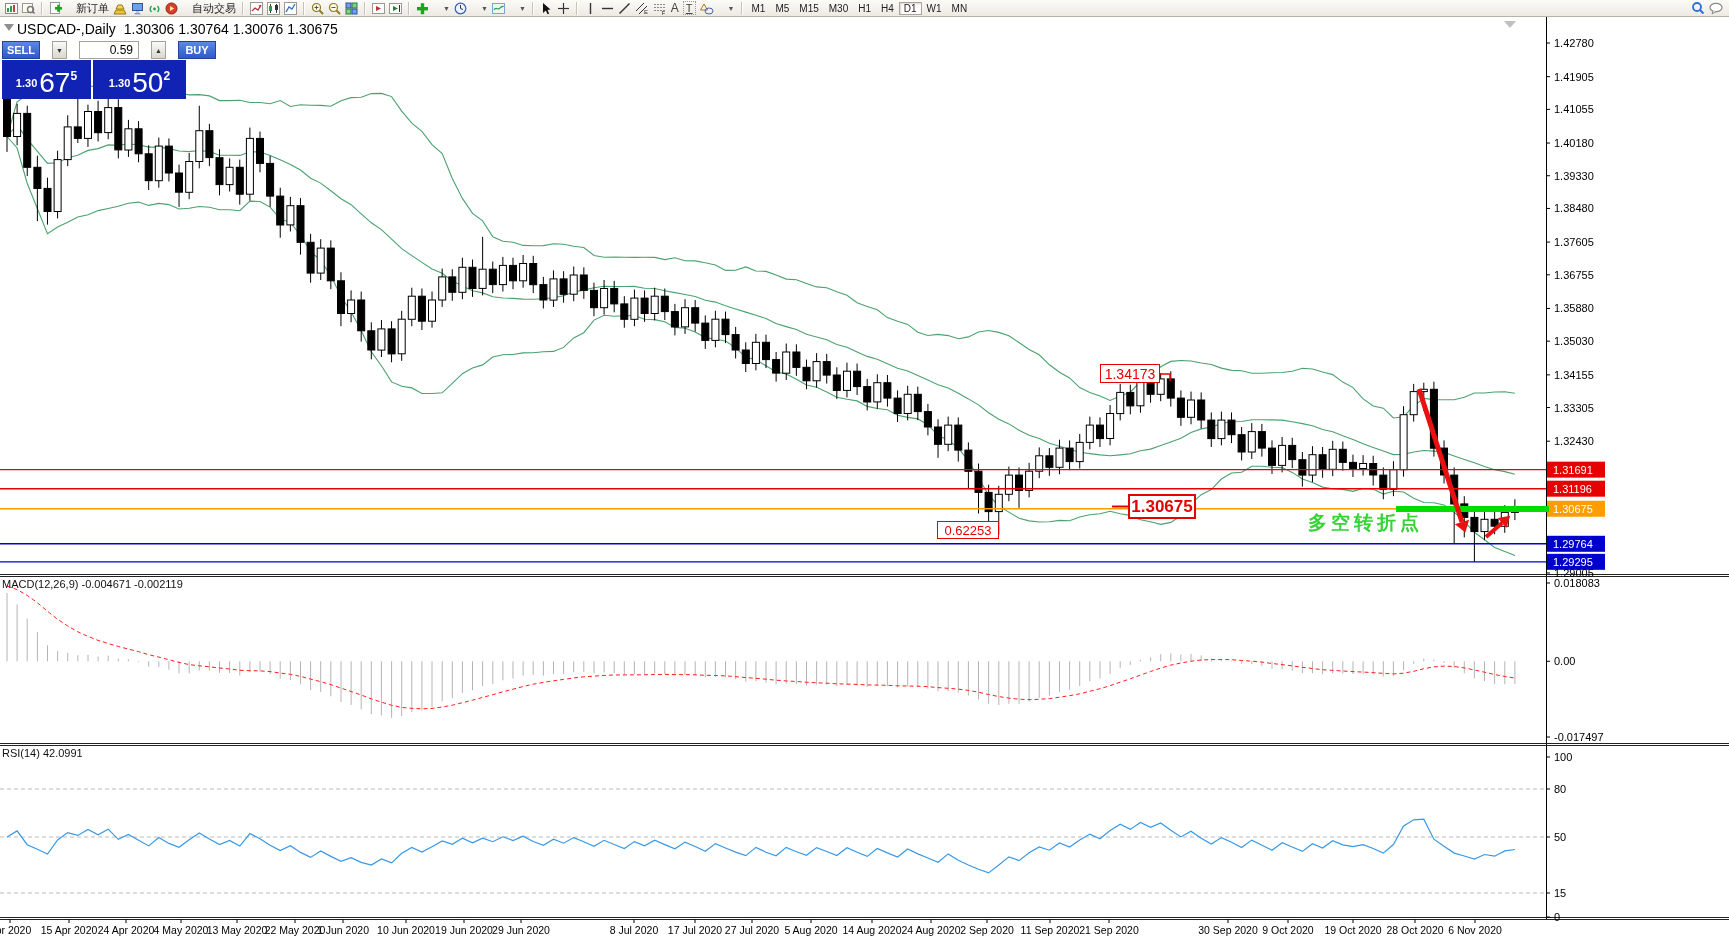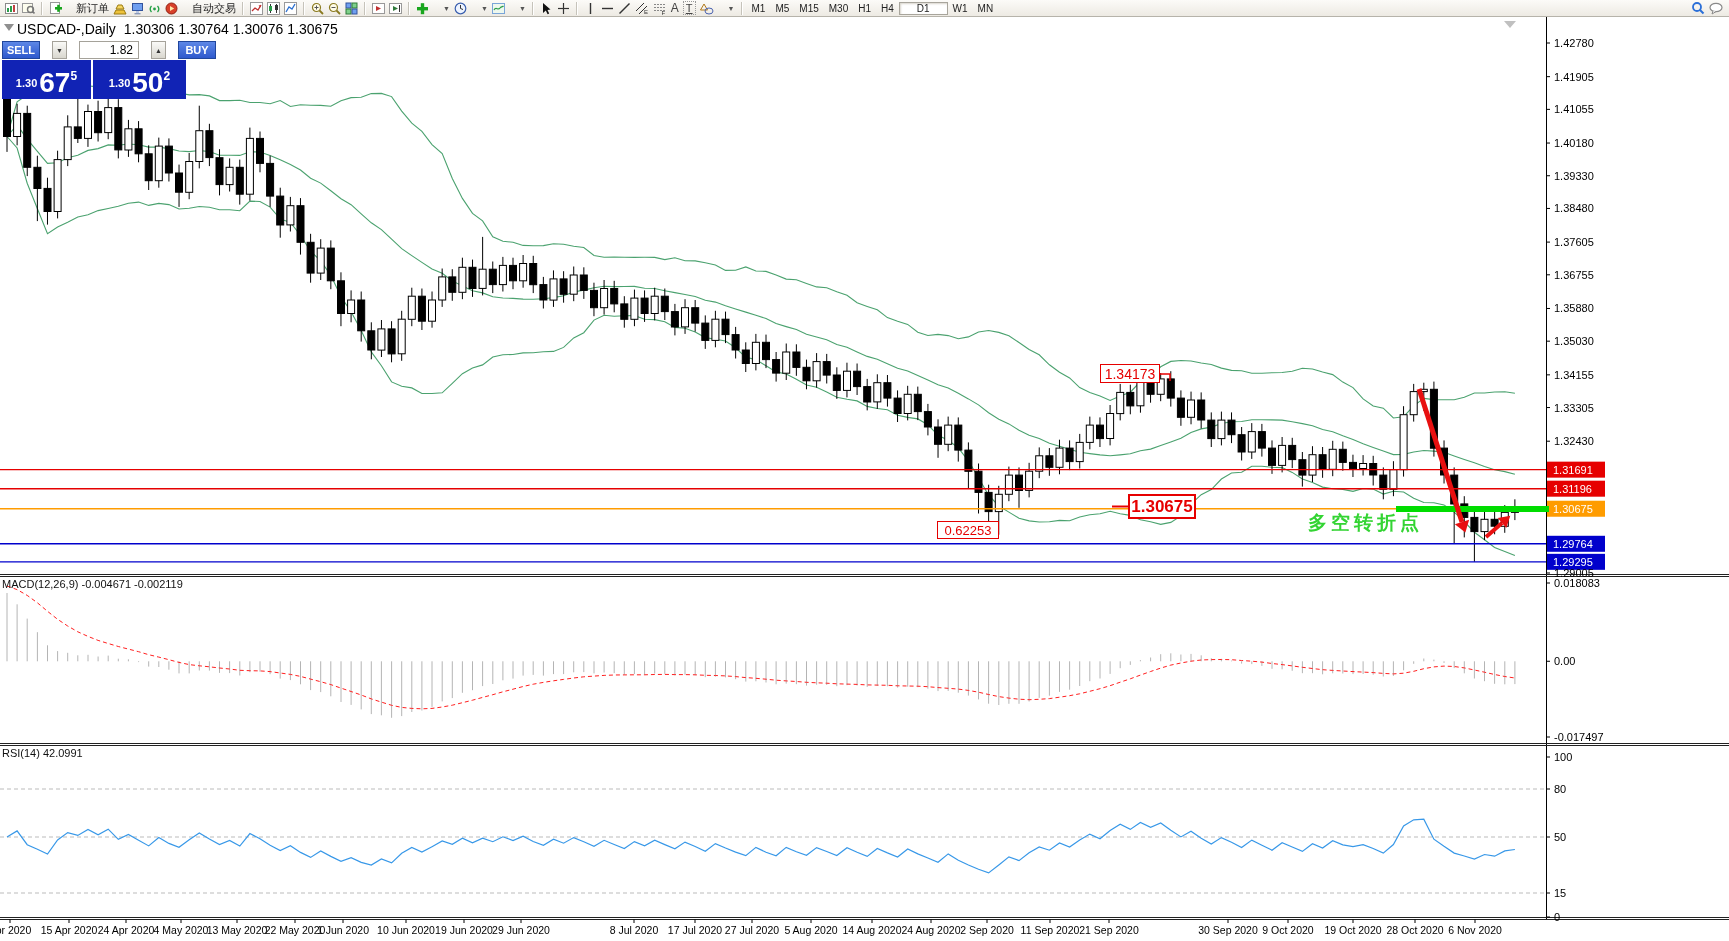--- a/index.html
+++ b/index.html
@@ -8,21 +8,21 @@
   svg{font-family:"Liberation Sans",sans-serif}
   
   .toolbar{position:absolute;left:0;top:0;width:100%;height:17px;z-index:6;
     background:linear-gradient(#fcfbf8,#edeae3);border-bottom:1px solid #b6b3aa;
     display:flex;align-items:center;padding:0 3px;box-sizing:border-box}
   .tbtn{height:15px;display:flex;align-items:center;gap:14px;padding:0 2px;cursor:default;color:#222;white-space:nowrap}
   .tbtn svg{display:block}
   .sep{width:0;height:13px;border-left:1px solid #c6c3ba;border-right:1px solid #fff;margin:0 4px}
   .caret{font-size:7px;color:#555;line-height:7px}
   .tf{font-size:10px;padding:1px 5px;color:#222}
-  .tf.sel{background:#fff;border:1px solid #a8a59c;padding:0 17px;box-shadow:inset 1px 1px 2px #d9d6cd}
+  .tf.sel{background:#fff;border:1px solid #a8a59c;padding:0 4px;box-shadow:inset 1px 1px 2px #d9d6cd}
   .tb-label{font-size:11px}
   .spacer{flex:1}
   
   .title-bar{position:absolute;left:17px;top:21px;z-index:4;font-size:14px;color:#000;white-space:nowrap}
   .title-bar .vals{margin-left:8px}
   .collapse{position:absolute;left:4px;top:24px;width:0;height:0;z-index:4;
     border-left:5px solid transparent;border-right:5px solid transparent;border-top:7px solid #8f8f8f}
   .ind-label{position:absolute;z-index:4;font-size:11px;color:#111;white-space:nowrap}
   #macd-label{left:2px;top:578px}
   #rsi-label{left:2px;top:747px}
@@ -33,21 +33,21 @@
     font-size:11px;font-weight:bold;display:flex;align-items:center;justify-content:center;box-sizing:border-box}
   .spin{width:15px;background:linear-gradient(#fafaf8,#d9d7cf);border:1px solid #a5a29a;display:flex;
     align-items:center;justify-content:center;font-size:7px;color:#333;box-sizing:border-box}
   .lot{width:60px;background:#fff;border:1px solid #a5a29a;font-size:12px;display:flex;align-items:center;
     justify-content:flex-end;padding-right:5px;box-sizing:border-box;color:#000}
   .trow2{display:flex;margin-top:1px;height:39px;gap:2px}
   .pricebox{background:#1123b5;color:#fff;display:flex;align-items:flex-end;justify-content:center;
     padding:0 3px 2px;box-sizing:border-box}
   .pricebox.left{width:89px}.pricebox.right{width:93px}
   .p-small{font-size:11px;font-weight:bold;margin:0 2px 8px 0}
-  .p-big{font-size:28px;font-weight:bold;line-height:28px}
+  .p-big{font-size:28px;font-weight:normal;line-height:28px}
   .p-sup{font-size:12px;font-weight:bold;margin-bottom:14px}
   
   .annbox{position:absolute;background:#fff;border:2px solid #e60000;color:#e60000;display:flex;
     align-items:center;justify-content:center;z-index:3;white-space:nowrap}
   #box-high{left:1100px;top:364px;width:58px;height:17px;font-size:14px;border-width:1.5px}
   #box-cur{left:1128px;top:494px;width:64px;height:21px;font-size:17px;font-weight:bold}
   #box-low{left:937px;top:521px;width:60px;height:16px;font-size:13px;border-width:1.5px}
   .pivot{position:absolute;left:1308px;top:510px;font-size:19px;font-weight:bold;color:#33d433;
     letter-spacing:4px;z-index:3;white-space:nowrap}
 </style>
@@ -950,21 +950,21 @@
   <span>USDCAD-,Daily</span><span class="vals">1.30306 1.30764 1.30076 1.30675</span>
 </div>
 
 
 <div class="trade">
   <div class="trow1">
     <div class="btn-trade">SELL</div>
     <div class="spin">
         <span>▼</span>
       </div>
-    <div class="lot">1.82</div>
+    <div class="lot">0.59</div>
     <div class="spin">
         <span>▲</span>
       </div>
     <div class="btn-trade">BUY</div>
   </div>
   <div class="trow2">
     <div class="pricebox left">
       <span class="p-small">1.30</span>
       <span class="p-big">67</span>
       <span class="p-sup">5</span>

